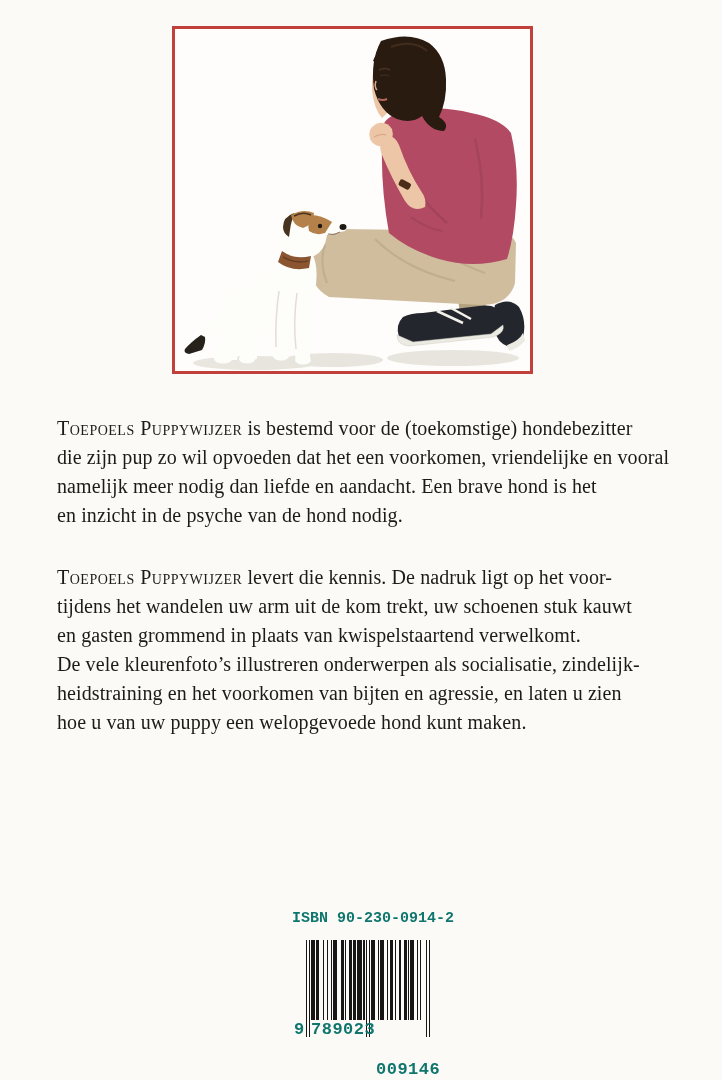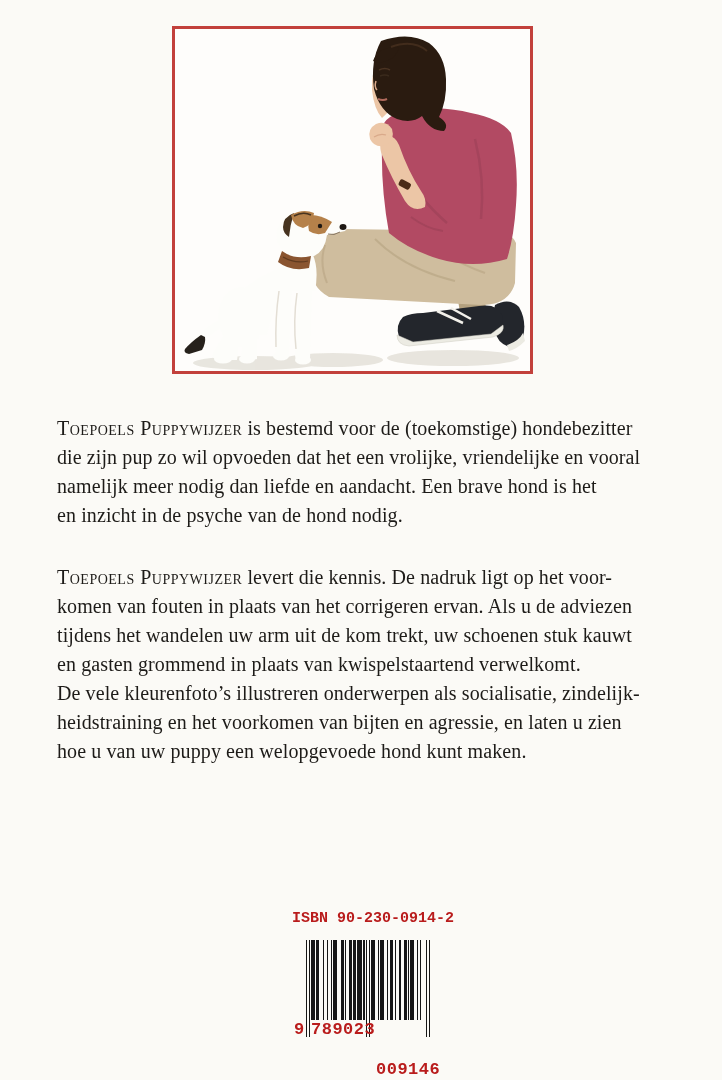--- a/index.html
+++ b/index.html
@@ -22,21 +22,21 @@
     font-size:20px;line-height:29px;letter-spacing:.1px;white-space:nowrap;
   }
   .blurb p{margin:0;}
   .para2{margin-top:33px !important;}
   .line{display:block;}
   .sc{font-variant:small-caps;letter-spacing:.5px;text-align:center;}
 
   
   .barcode-section{
     position:absolute;left:288px;top:910px;width:170px;height:136px;
-    font-family:"Liberation Mono",monospace;color:#b91c1c;
+    font-family:"Liberation Mono",monospace;color:#0f766e;
   }
   .isbn-label{
     position:absolute;top:0;left:0;width:100%;text-align:center;
     font-size:15px;white-space:nowrap;font-weight:bold;
   }
   #barcode-svg{position:absolute;left:18px;top:30px;width:124px;height:97px;}
   .bc-digit{position:absolute;top:110px;font-size:17px;letter-spacing:.5px;font-weight:bold;}
   .bc-d0{left:6px;}
   .bc-d1{left:23px;}
   .bc-d2{left:88px;margin-top:40px;}
@@ -125,27 +125,26 @@
 
         <path d="M107 222 Q119 231 136 227 L134 239 Q116 243 103 233 Z" fill="#8a5530"></path>
         <path d="M108 228 Q120 235 133 232" fill="none" stroke="#5f3a1f" stroke-width="1.2"></path>
       </g>
     </svg>
   </div>
 
   <section class="blurb">
     <p>
       <span class="line"><span class="sc">Toepoels Puppywijzer</span><span> is bestemd voor de (toekomstige) hondebezitter</span></span>
-      <span class="line">die zijn pup zo wil opvoeden dat het een vrolijke, vriendelijke en vooral</span>
+      <span class="line">die zijn pup zo wil opvoeden dat het een voorkomen, vriendelijke en vooral</span>
       <span class="line">namelijk meer nodig dan liefde en aandacht. Een brave hond is het</span>
       <span class="line">en inzicht in de psyche van de hond nodig.</span>
     </p>
     <p class="para2">
       <span class="line"><span class="sc">Toepoels Puppywijzer</span><span> levert die kennis. De nadruk ligt op het voor-</span></span>
-      <span class="line">komen van fouten in plaats van het corrigeren ervan. Als u de adviezen</span>
       <span class="line">tijdens het wandelen uw arm uit de kom trekt, uw schoenen stuk kauwt</span>
       <span class="line">en gasten grommend in plaats van kwispelstaartend verwelkomt.</span>
       <span class="line">De vele kleurenfoto’s illustreren onderwerpen als socialisatie, zindelijk-</span>
       <span class="line">heidstraining en het voorkomen van bijten en agressie, en laten u zien</span>
       <span class="line">hoe u van uw puppy een welopgevoede hond kunt maken.</span>
     </p>
   </section>
 
   <div class="barcode-section">
     <div class="isbn-label">ISBN 90-230-0914-2</div>

